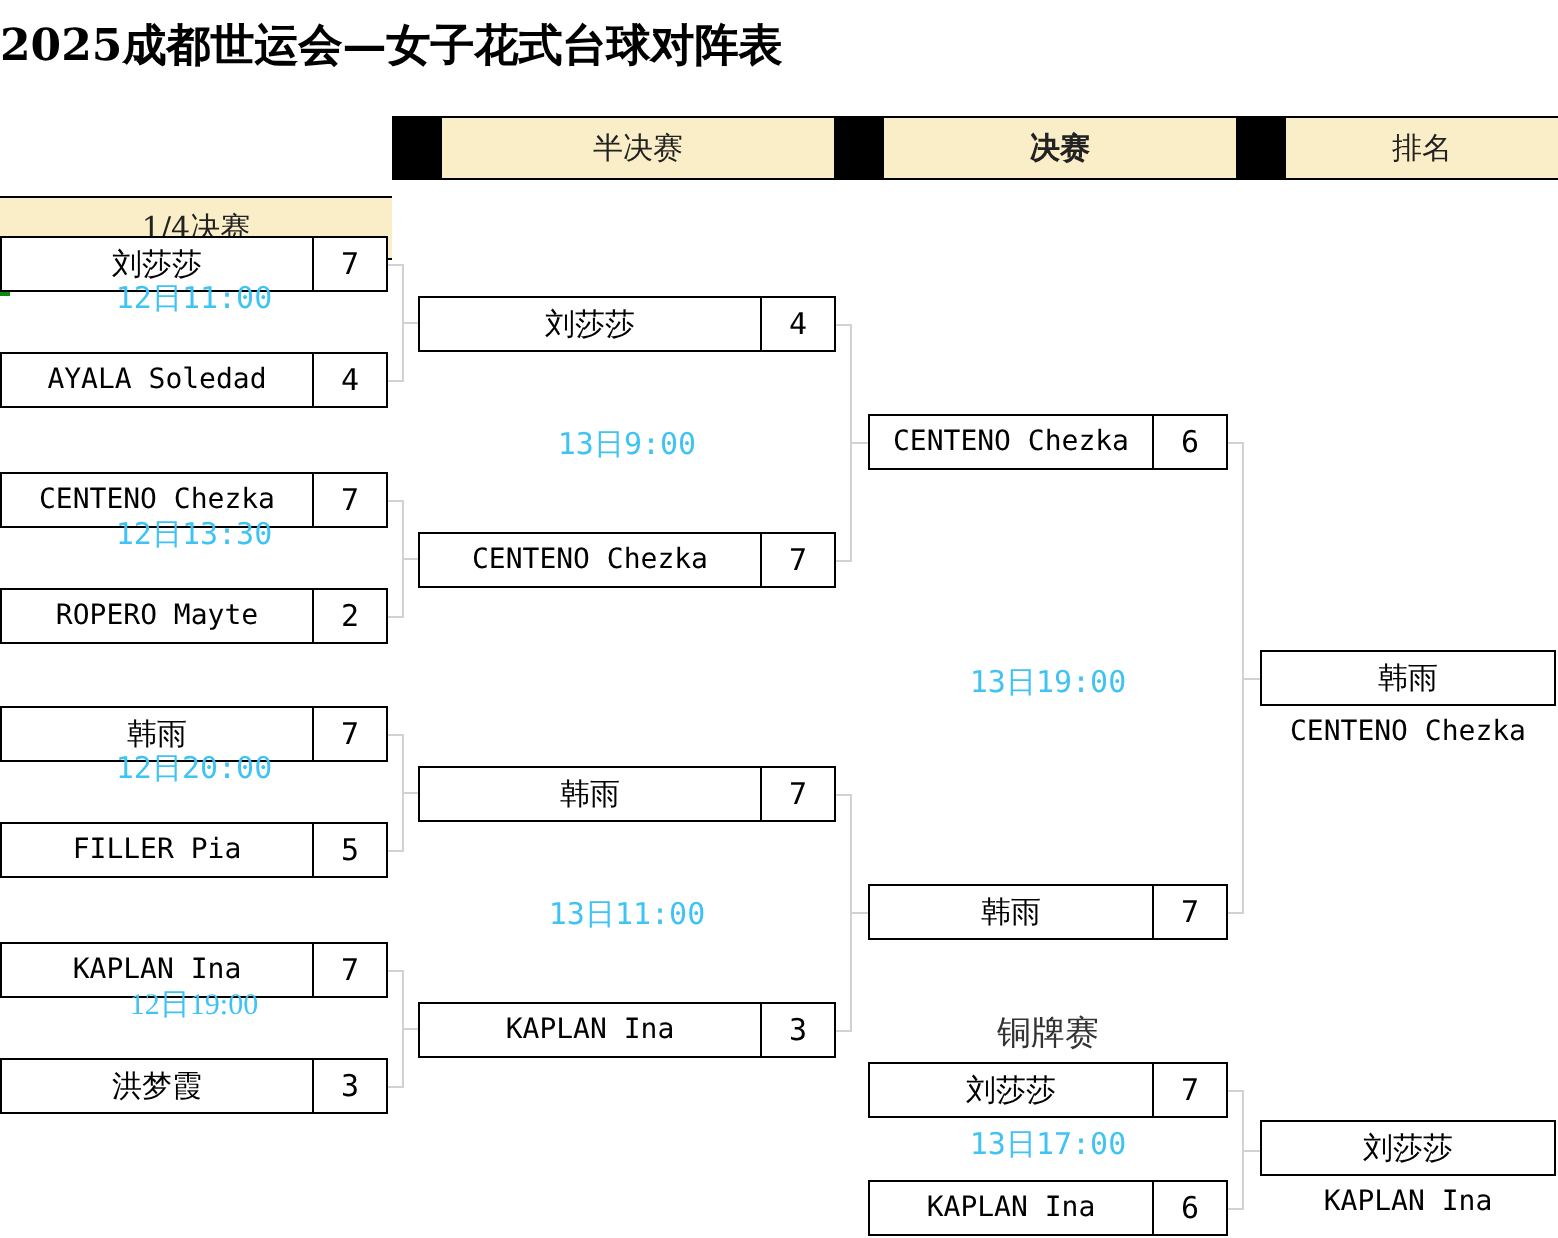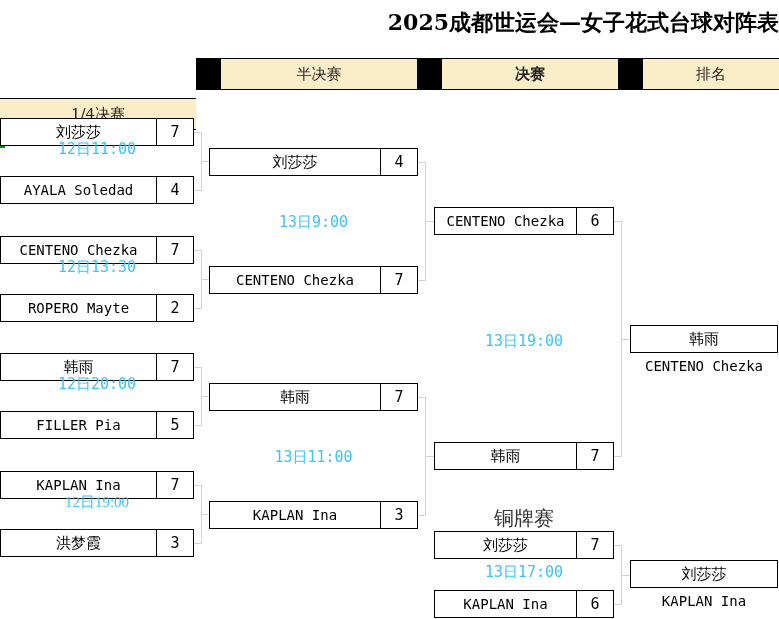--- a/index.html
+++ b/index.html
@@ -13,21 +13,21 @@
     height:619px;
     background:#ffffff;
     overflow:hidden;
   }
 
   
   .title{
     position:absolute;
     left:0; top:8px;
     width:779px;
-    text-align:right;
+    text-align:left;
     font-family:"DejaVu Serif","Liberation Serif",serif;
     font-size:22px;
     font-weight:bold;
     color:#000000;
     letter-spacing:0px;
     white-space:nowrap;
   }
 
   
   .hdr-band{
@@ -119,21 +119,21 @@
     text-align:center;
     font-family:"DejaVu Sans Mono","Liberation Mono",monospace;
     font-size:14px;
     color:#000000;
     white-space:nowrap;
   }
   .label-cjk{
     position:absolute;
     text-align:center;
     font-family:"DejaVu Sans","Liberation Sans",sans-serif;
-    font-size:20px;
+    font-size:17px;
     color:#333333;
     white-space:nowrap;
   }
 
   
   .speck{
     position:absolute;
     width:5px;height:5px;
     background:#0a8a0a;
   }

